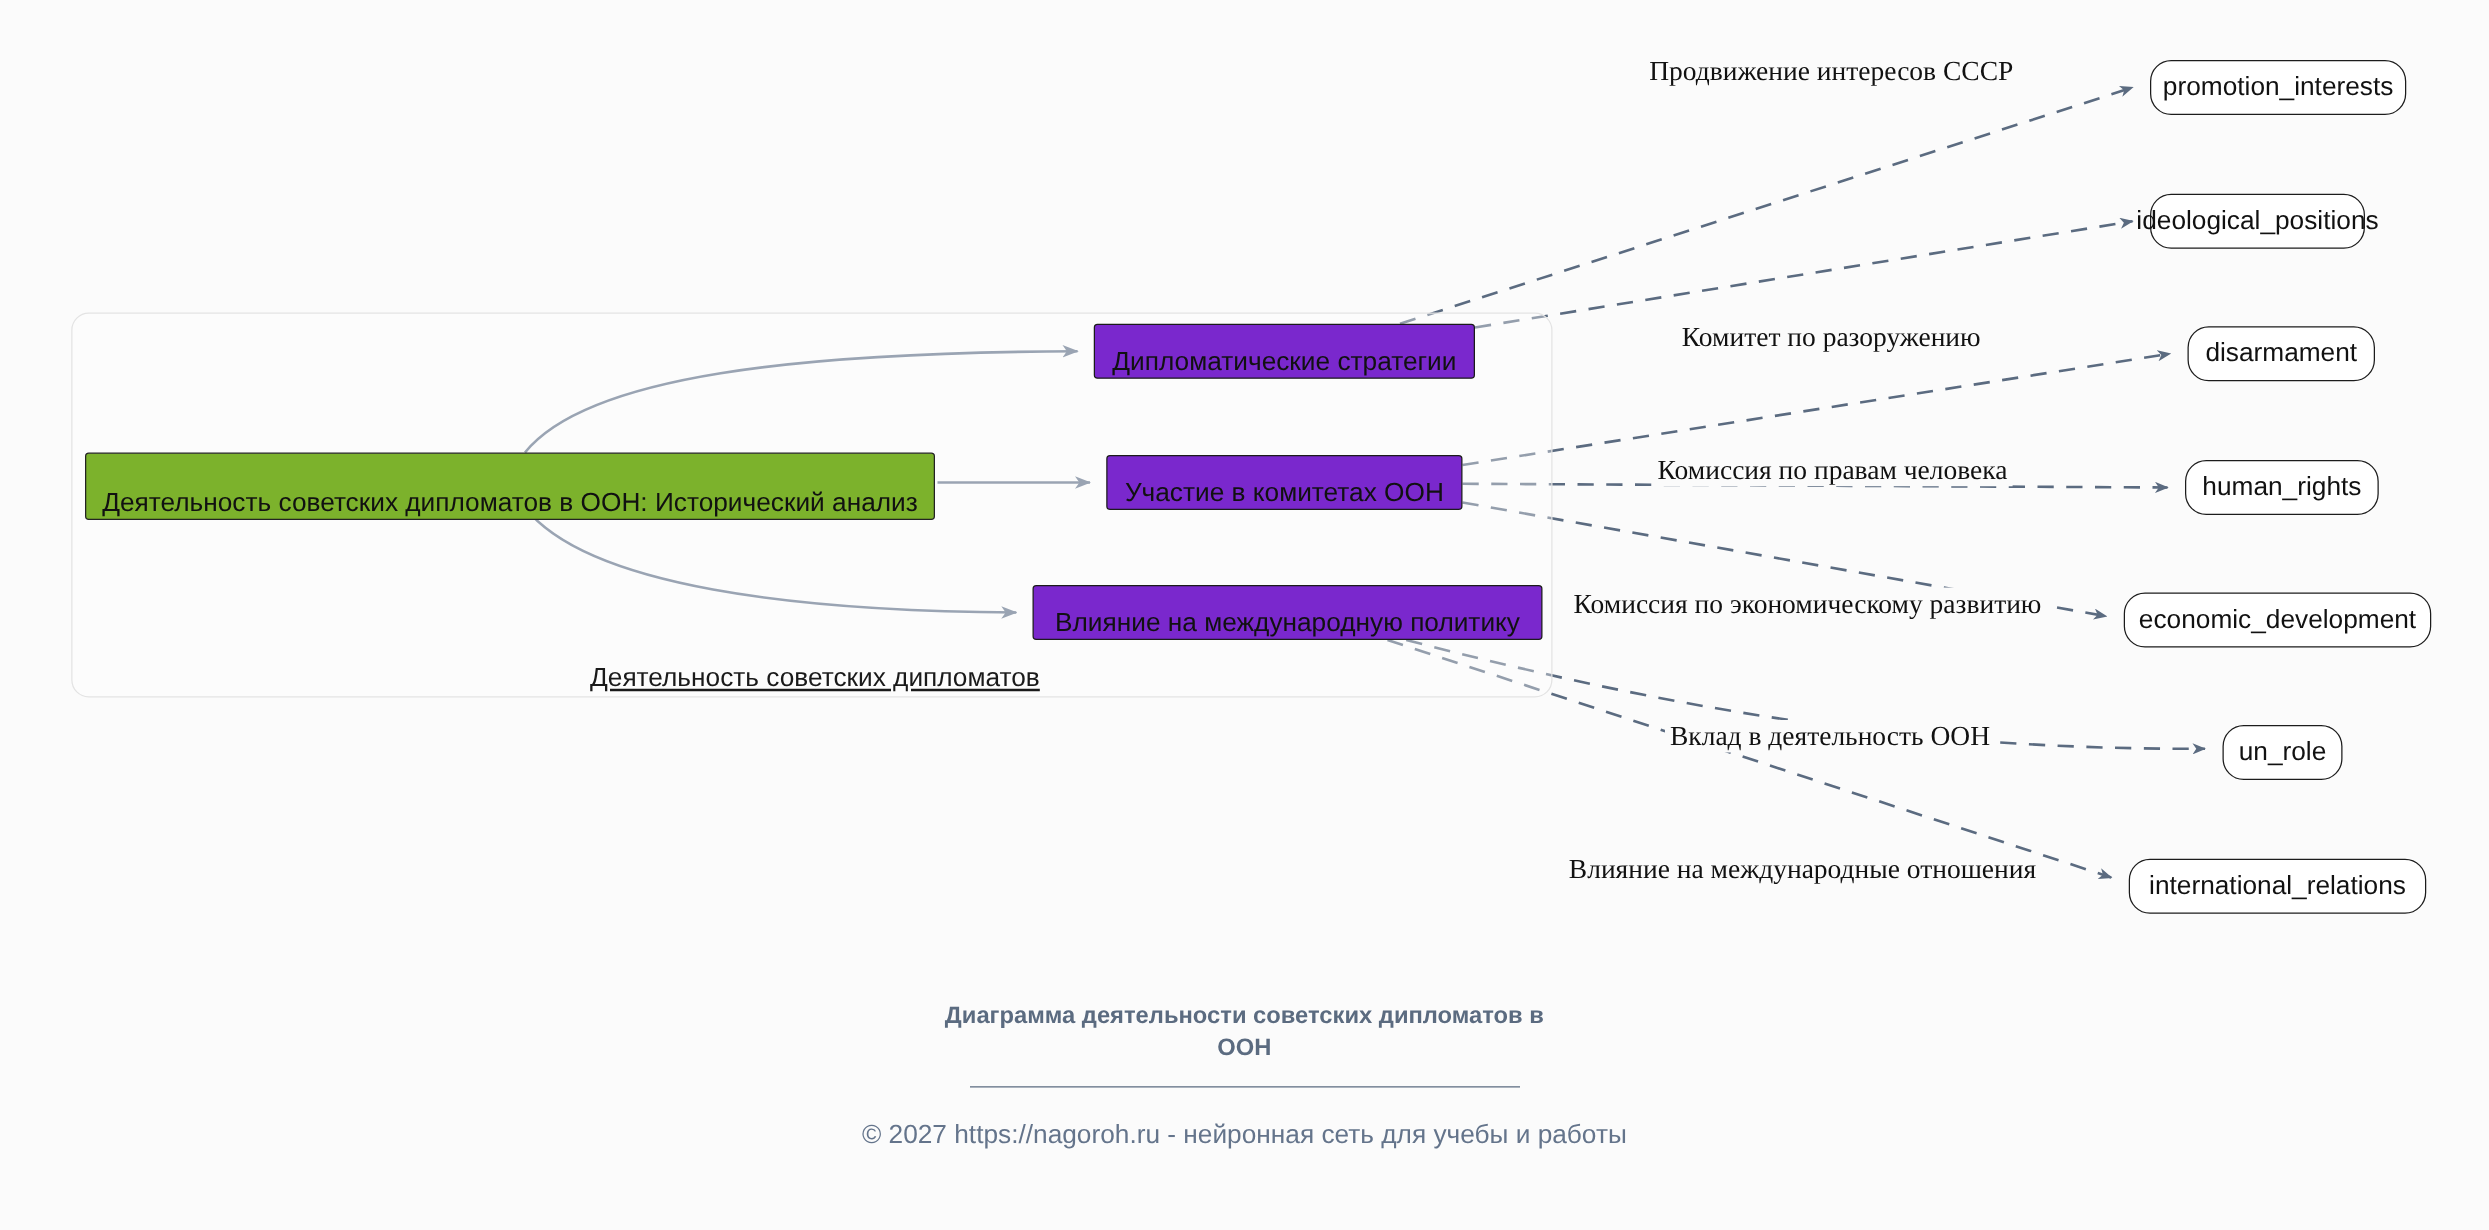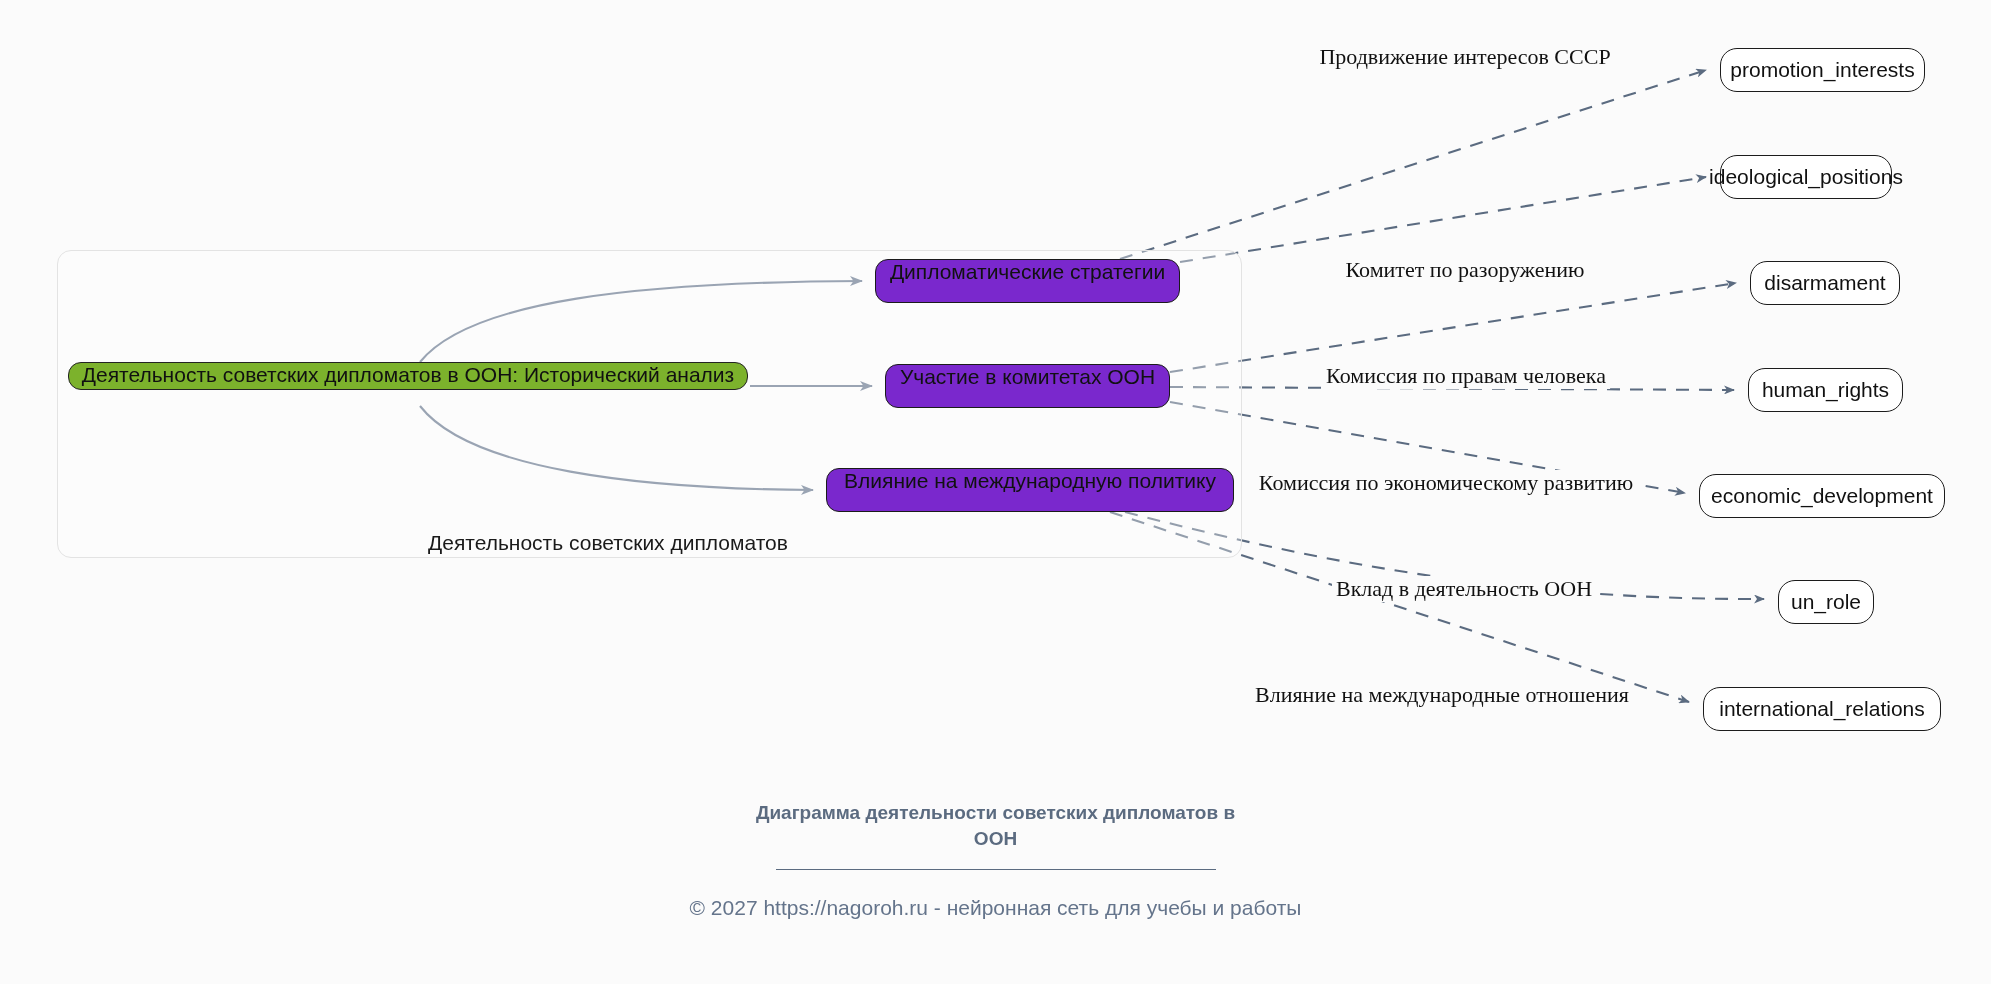--- a/index.html
+++ b/index.html
@@ -35,51 +35,52 @@
     top: 250px;
     width: 1185px;
     height: 308px;
     border: 1.6px solid #e3e3e3;
     border-radius: 14px;
     background: rgba(255,255,255,0.35);
     box-sizing: border-box;
   }
   .subgraph-label {
     position: absolute;
-    left: 428px;
+    left: 472px;
     top: 531px;
     font-family: "Liberation Sans", sans-serif;
     font-size: 21px;
     color: #1a1a1a;
     white-space: nowrap;
+    text-decoration: underline;
   }
   
   .node {
     position: absolute;
     box-sizing: border-box;
     display: flex;
-    align-items: flex-start;
+    align-items: flex-end;
     justify-content: center;
-    border-radius: 13px;
+    border-radius: 3px;
     border: 1.6px solid #1d1d1d;
     font-family: "Liberation Sans", sans-serif;
     font-size: 21px;
     color: #111111;
     white-space: nowrap;
     padding: 0 12px;
   }
   .node.green {
     background: #7cb22c;
     border-color: #232323;
   }
   .node.purple {
     background: #7a28cd;
     border-color: #1b1b1b;
   }
-  #node-root   { left: 68px;  top: 362px; width: 680px; height: 28px; }
+  #node-root   { left: 68px;  top: 362px; width: 680px; height: 54px; }
   #node-strat  { left: 875px; top: 259px; width: 305px; height: 44px; }
   #node-comm   { left: 885px; top: 364px; width: 285px; height: 44px; }
   #node-infl   { left: 826px; top: 468px; width: 408px; height: 44px; }
 
   
   .leaf {
     position: absolute;
     box-sizing: border-box;
     display: flex;
     align-items: center;

